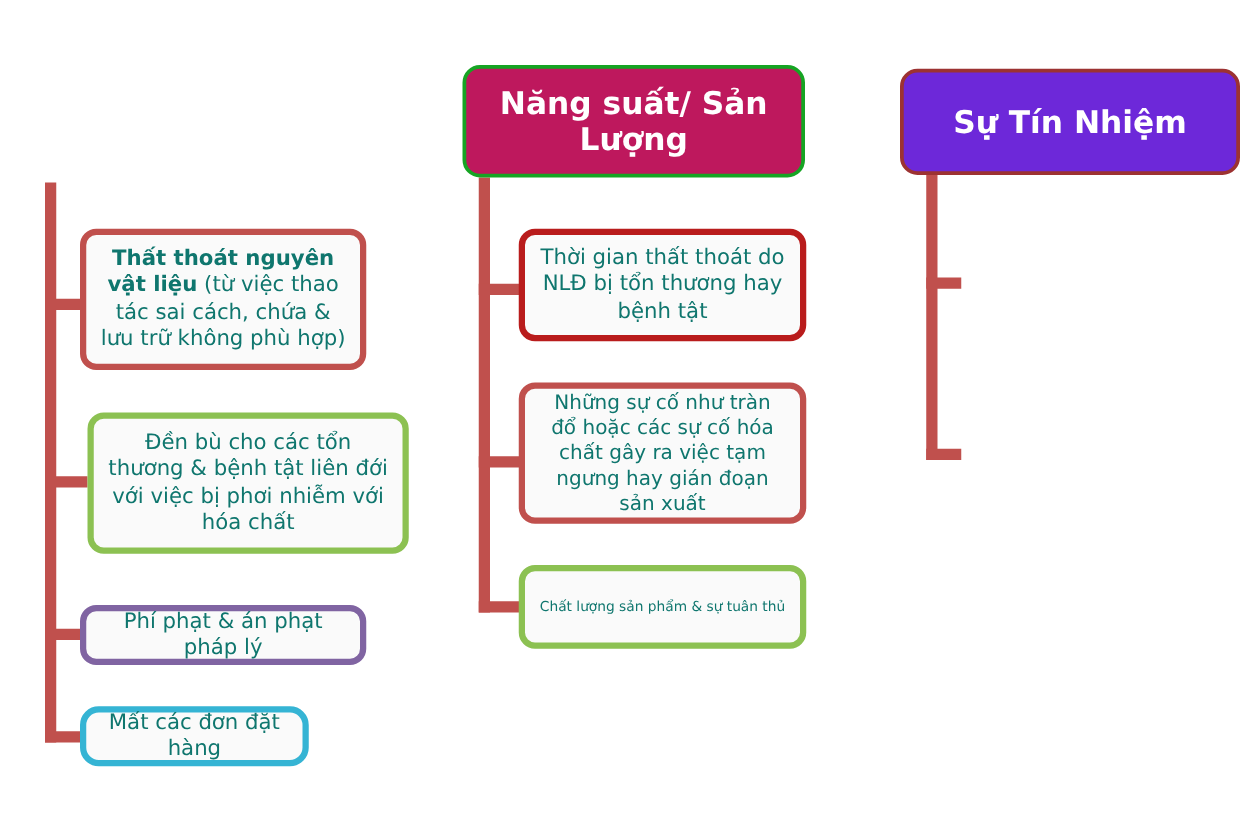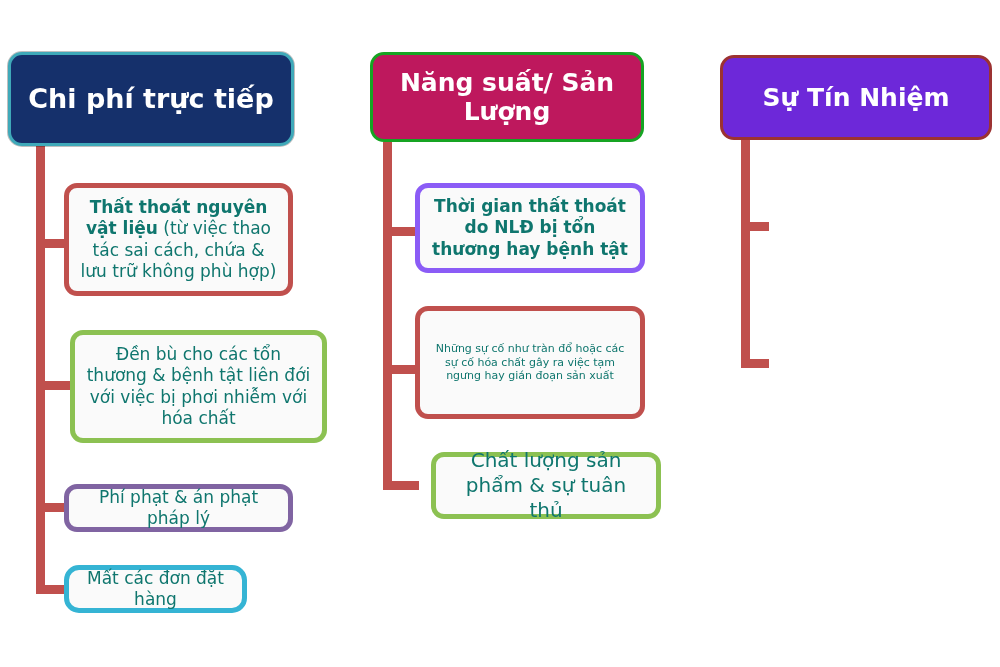--- a/index.html
+++ b/index.html
@@ -66,21 +66,21 @@
     background: #fafafa;
     border-radius: 13px;
     color: #0f766e;
     line-height: 1.26;
     padding: 5px 11px;
   }
   .bd-red    { border: 5px solid #c0504d; }
   .bd-green  { border: 5px solid #8cc152; }
   .bd-purple { border: 5px solid #8064a2; }
   .bd-teal   { border: 5px solid #35b4d4; }
-  .bd-orange { border: 5px solid #8b5cf6; font-weight: bold; }
+  .bd-orange { border: 5px solid #b91c1c; }
 
   .item-box .txt { display: block; width: 100%; }
   .item-box b { font-weight: bold; }
 </style>
 </head>
 <body>
 
 <div id="canvas">
 
   <div class="conn" style="left:36px; top:146px; width:9px; height:448px;"></div>
@@ -91,23 +91,20 @@
 
   <div class="conn" style="left:383px; top:142px; width:9px; height:348px;"></div>
   <div class="conn" style="left:383px; top:227px; width:36px; height:9px;"></div>
   <div class="conn" style="left:383px; top:365px; width:36px; height:9px;"></div>
   <div class="conn" style="left:383px; top:481px; width:36px; height:9px;"></div>
 
   <div class="conn" style="left:741px; top:140px; width:9px; height:228px;"></div>
   <div class="conn" style="left:741px; top:222px; width:28px; height:9px;"></div>
   <div class="conn" style="left:741px; top:359px; width:28px; height:9px;"></div>
 
-  <div class="header-box navy" style="left:8px; top:52px; width:286px; height:94px; font-size:27px;">
-    <span class="txt">Chi phí trực tiếp</span>
-  </div>
 
   <div class="header-box green" style="left:370px; top:52px; width:274px; height:90px; font-size:25px;">
     <span class="txt">Năng suất/ Sản Lượng</span>
   </div>
 
   <div class="header-box maroon" style="left:720px; top:55px; width:272px; height:85px; font-size:25px;">
     <span class="txt">Sự Tín Nhiệm</span>
   </div>
 
   <div class="item-box bd-red" style="left:64px; top:183px; width:229px; height:113px; font-size:17px;">
@@ -123,23 +120,23 @@
   </div>
 
   <div class="item-box bd-teal" style="left:64px; top:565px; width:183px; height:48px; font-size:17px;border-radius:15px;">
     <span class="txt">Mất các đơn đặt hàng</span>
   </div>
 
   <div class="item-box bd-orange" style="left:415px; top:183px; width:230px; height:90px; font-size:17px;">
     <span class="txt">Thời gian thất thoát do NLĐ bị tổn thương hay bệnh tật</span>
   </div>
 
-  <div class="item-box bd-red" style="left:415px; top:306px; width:230px; height:113px; font-size:11px;">
+  <div class="item-box bd-red" style="left:415px; top:306px; width:230px; height:113px; font-size:16px;">
     <span class="txt">Những sự cố như tràn đổ hoặc các sự cố hóa chất gây ra việc tạm ngưng hay gián đoạn sản xuất</span>
   </div>
 
-  <div class="item-box bd-green" style="left:415px; top:452px; width:230px; height:67px; font-size:20px;margin-left:16px;">
+  <div class="item-box bd-green" style="left:415px; top:452px; width:230px; height:67px; font-size:11px;">
     <span class="txt">Chất lượng sản phẩm &amp; sự tuân thủ</span>
   </div>
 
 
 
 </div>
 
 </body></html>

